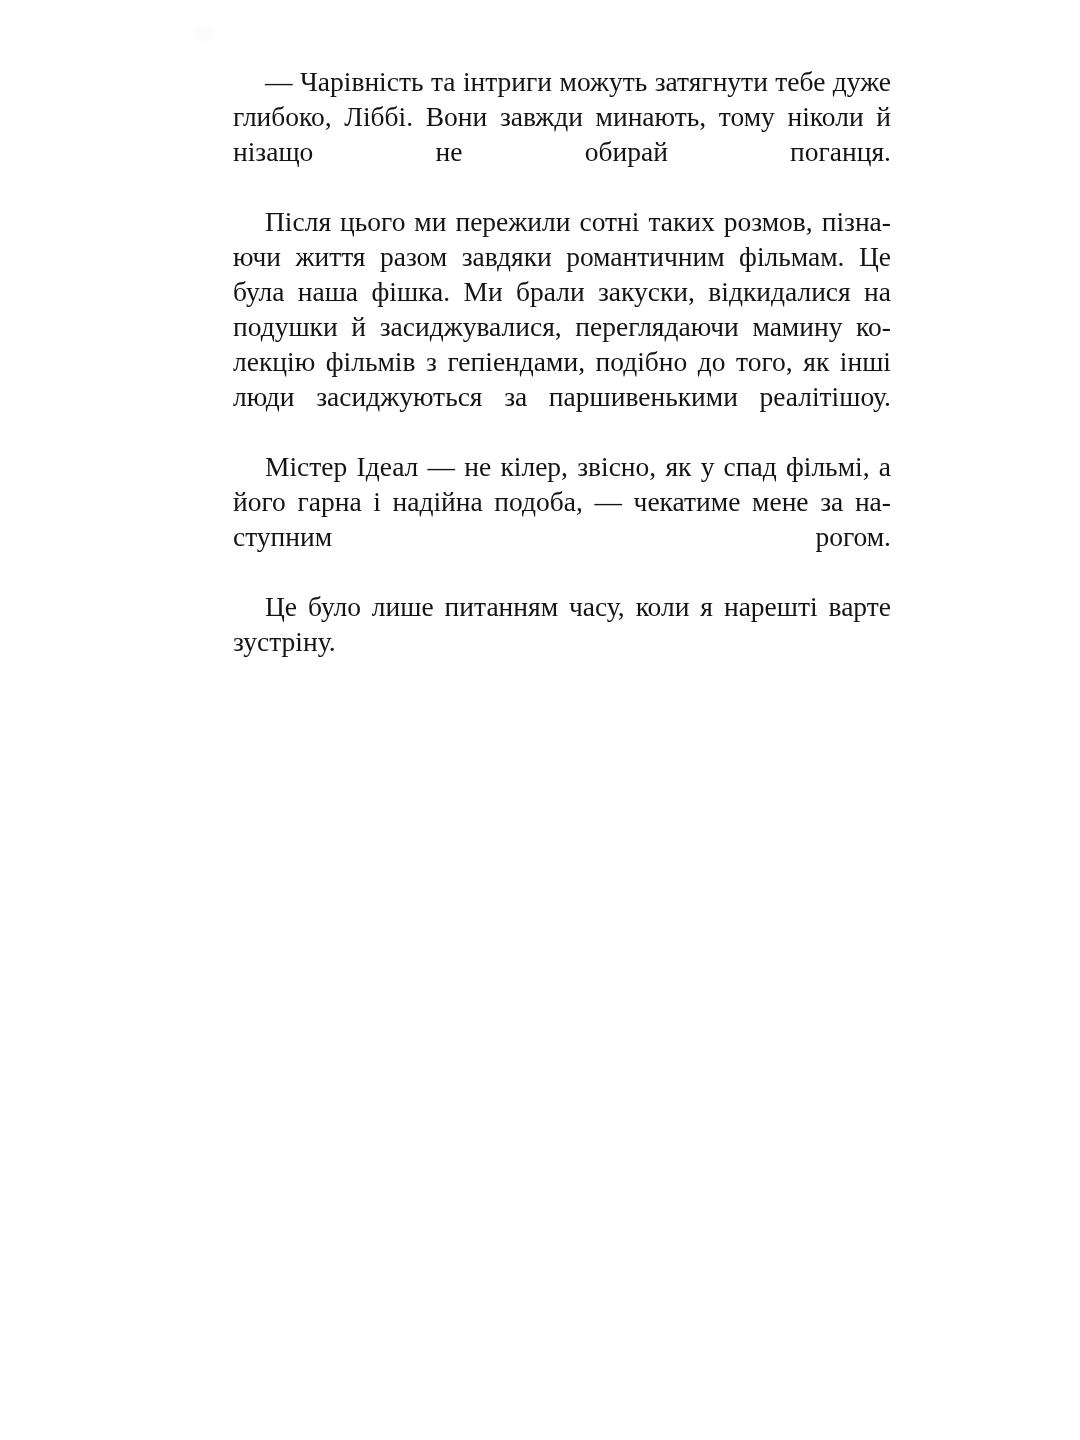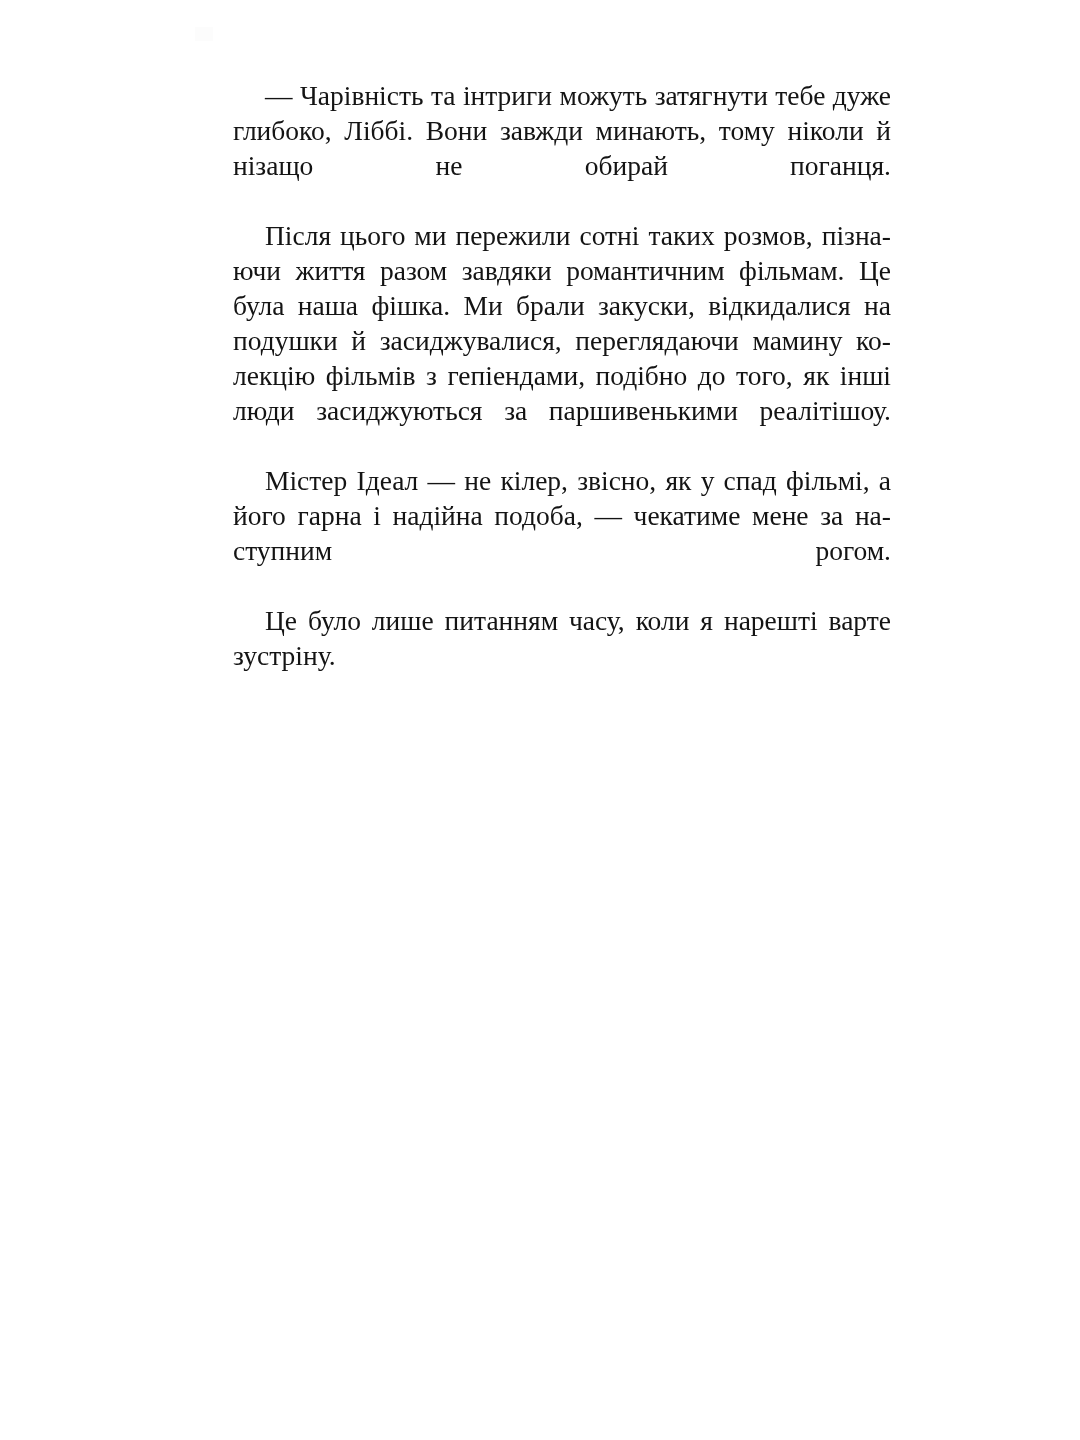--- a/index.html
+++ b/index.html
@@ -12,21 +12,21 @@
     position: relative;
     width: 1080px;
     height: 1440px;
     background: #ffffff;
     overflow: hidden;
   }
 
   .text-column {
     position: absolute;
     left: 233px;
-    top: 78px;
+    top: 64px;
     width: 658px;
   }
 
   .para {
     margin: 0;
     font-family: "Liberation Serif", "DejaVu Serif", serif;
     font-size: 27.5px;
     line-height: 35px;
     color: #141414;
     text-align: justify;

